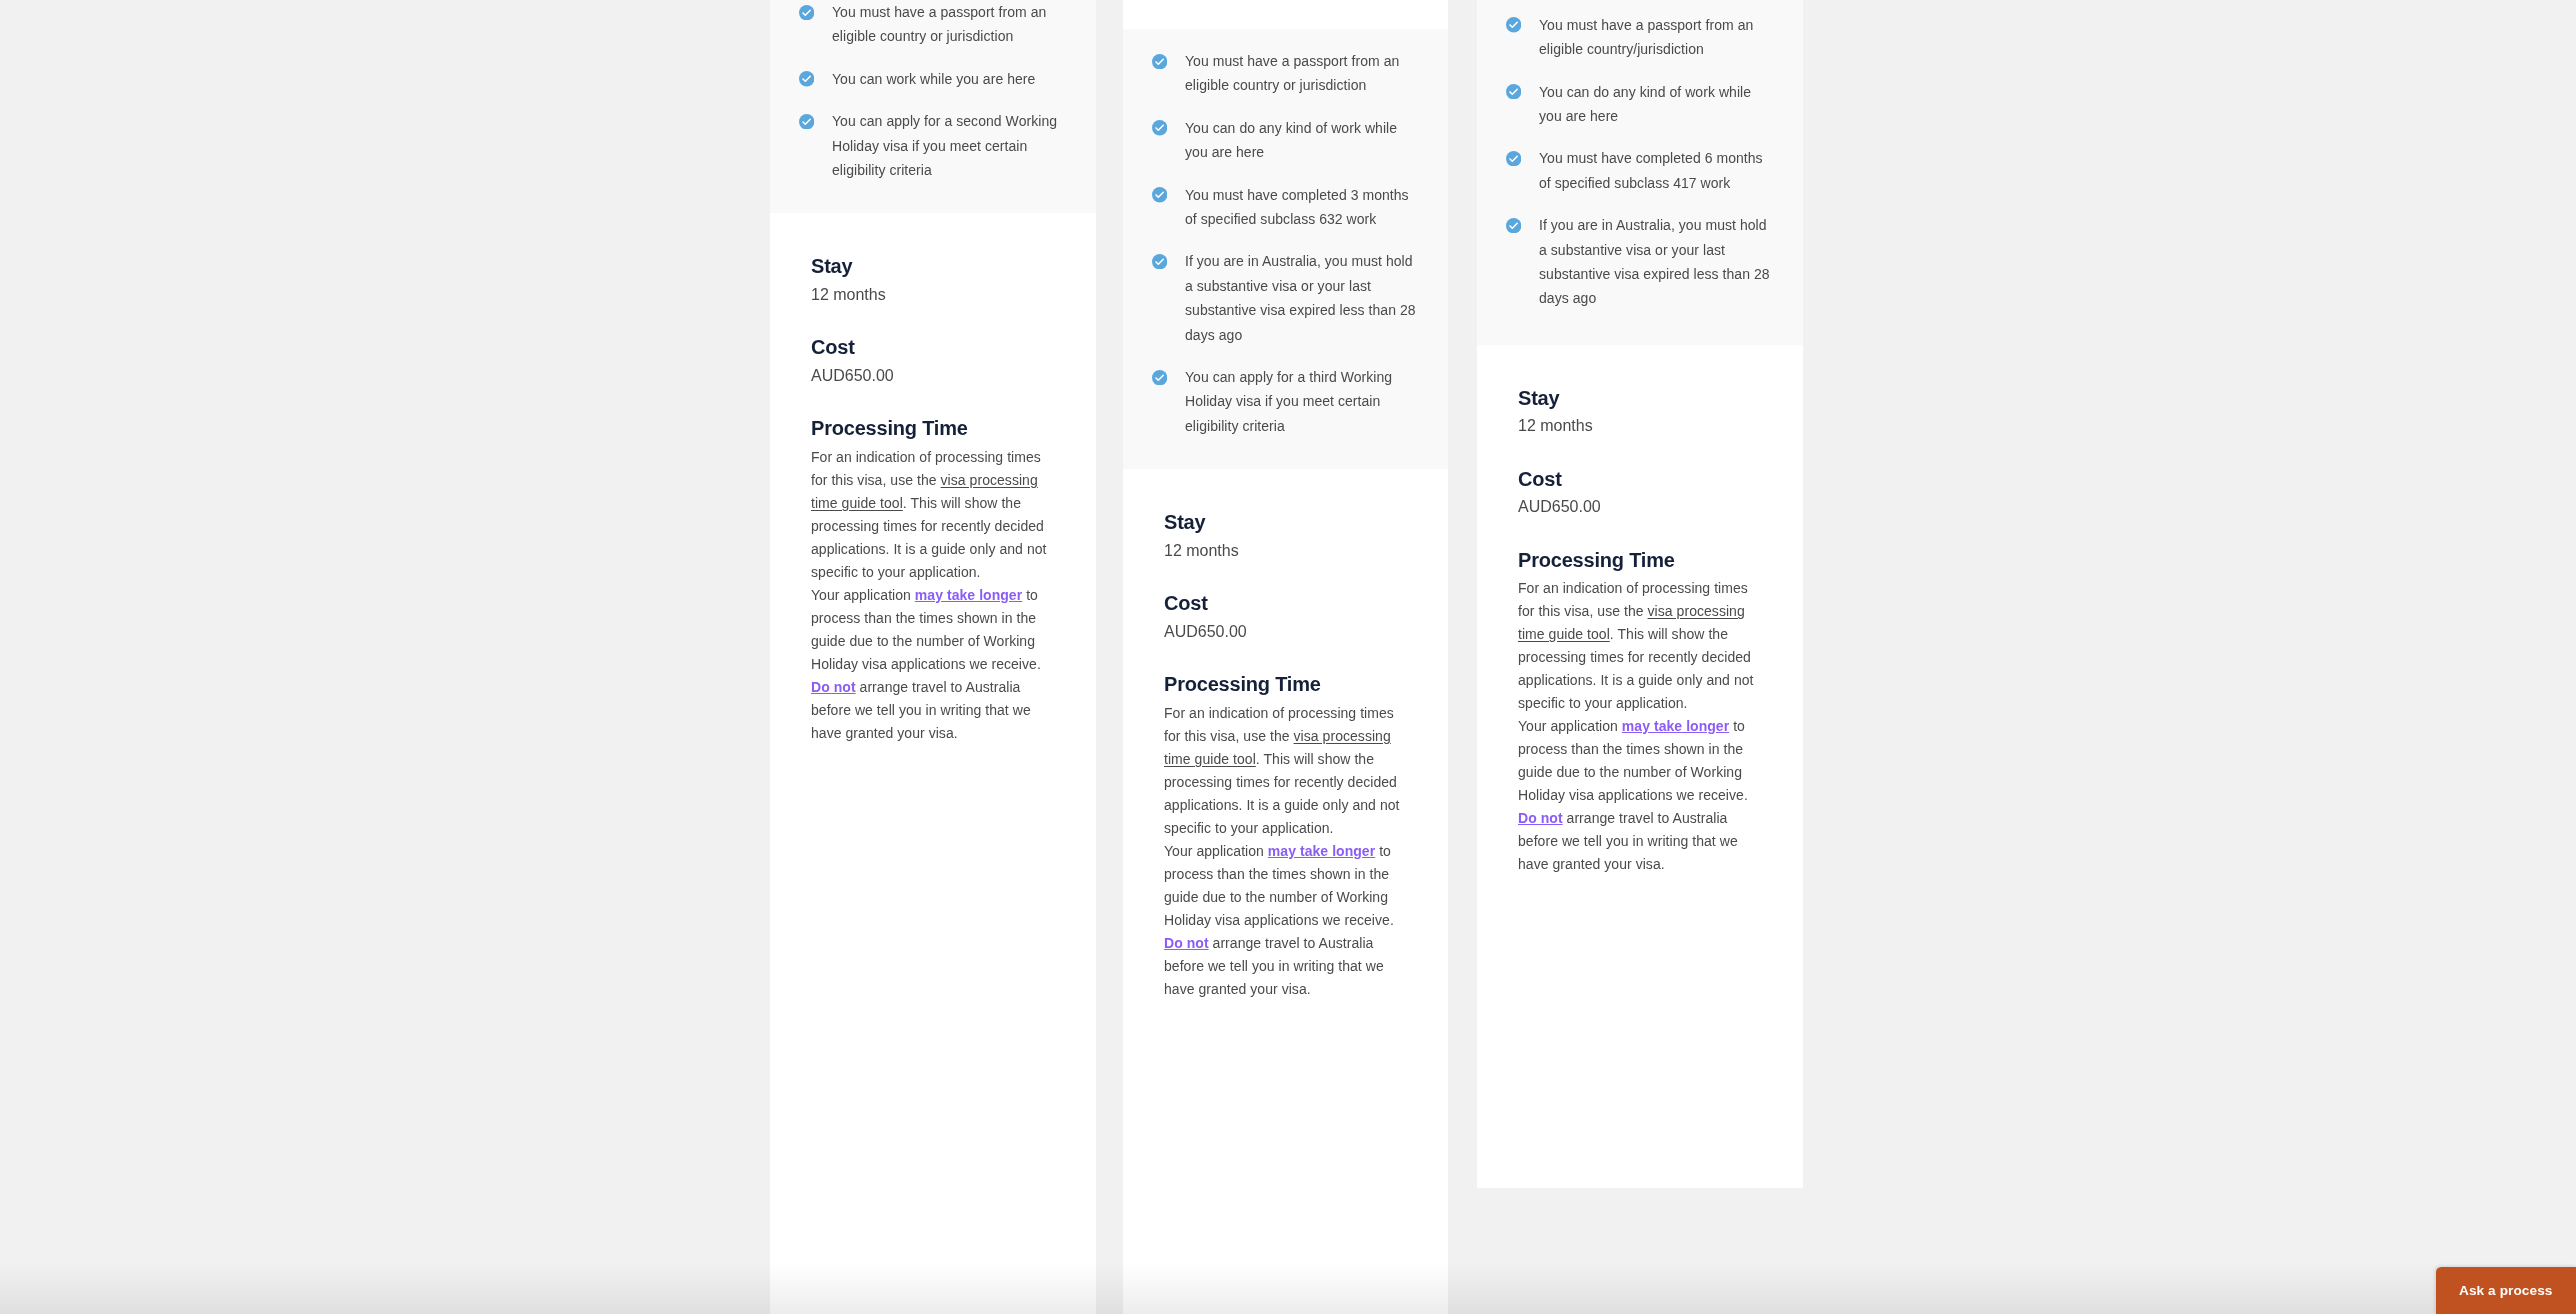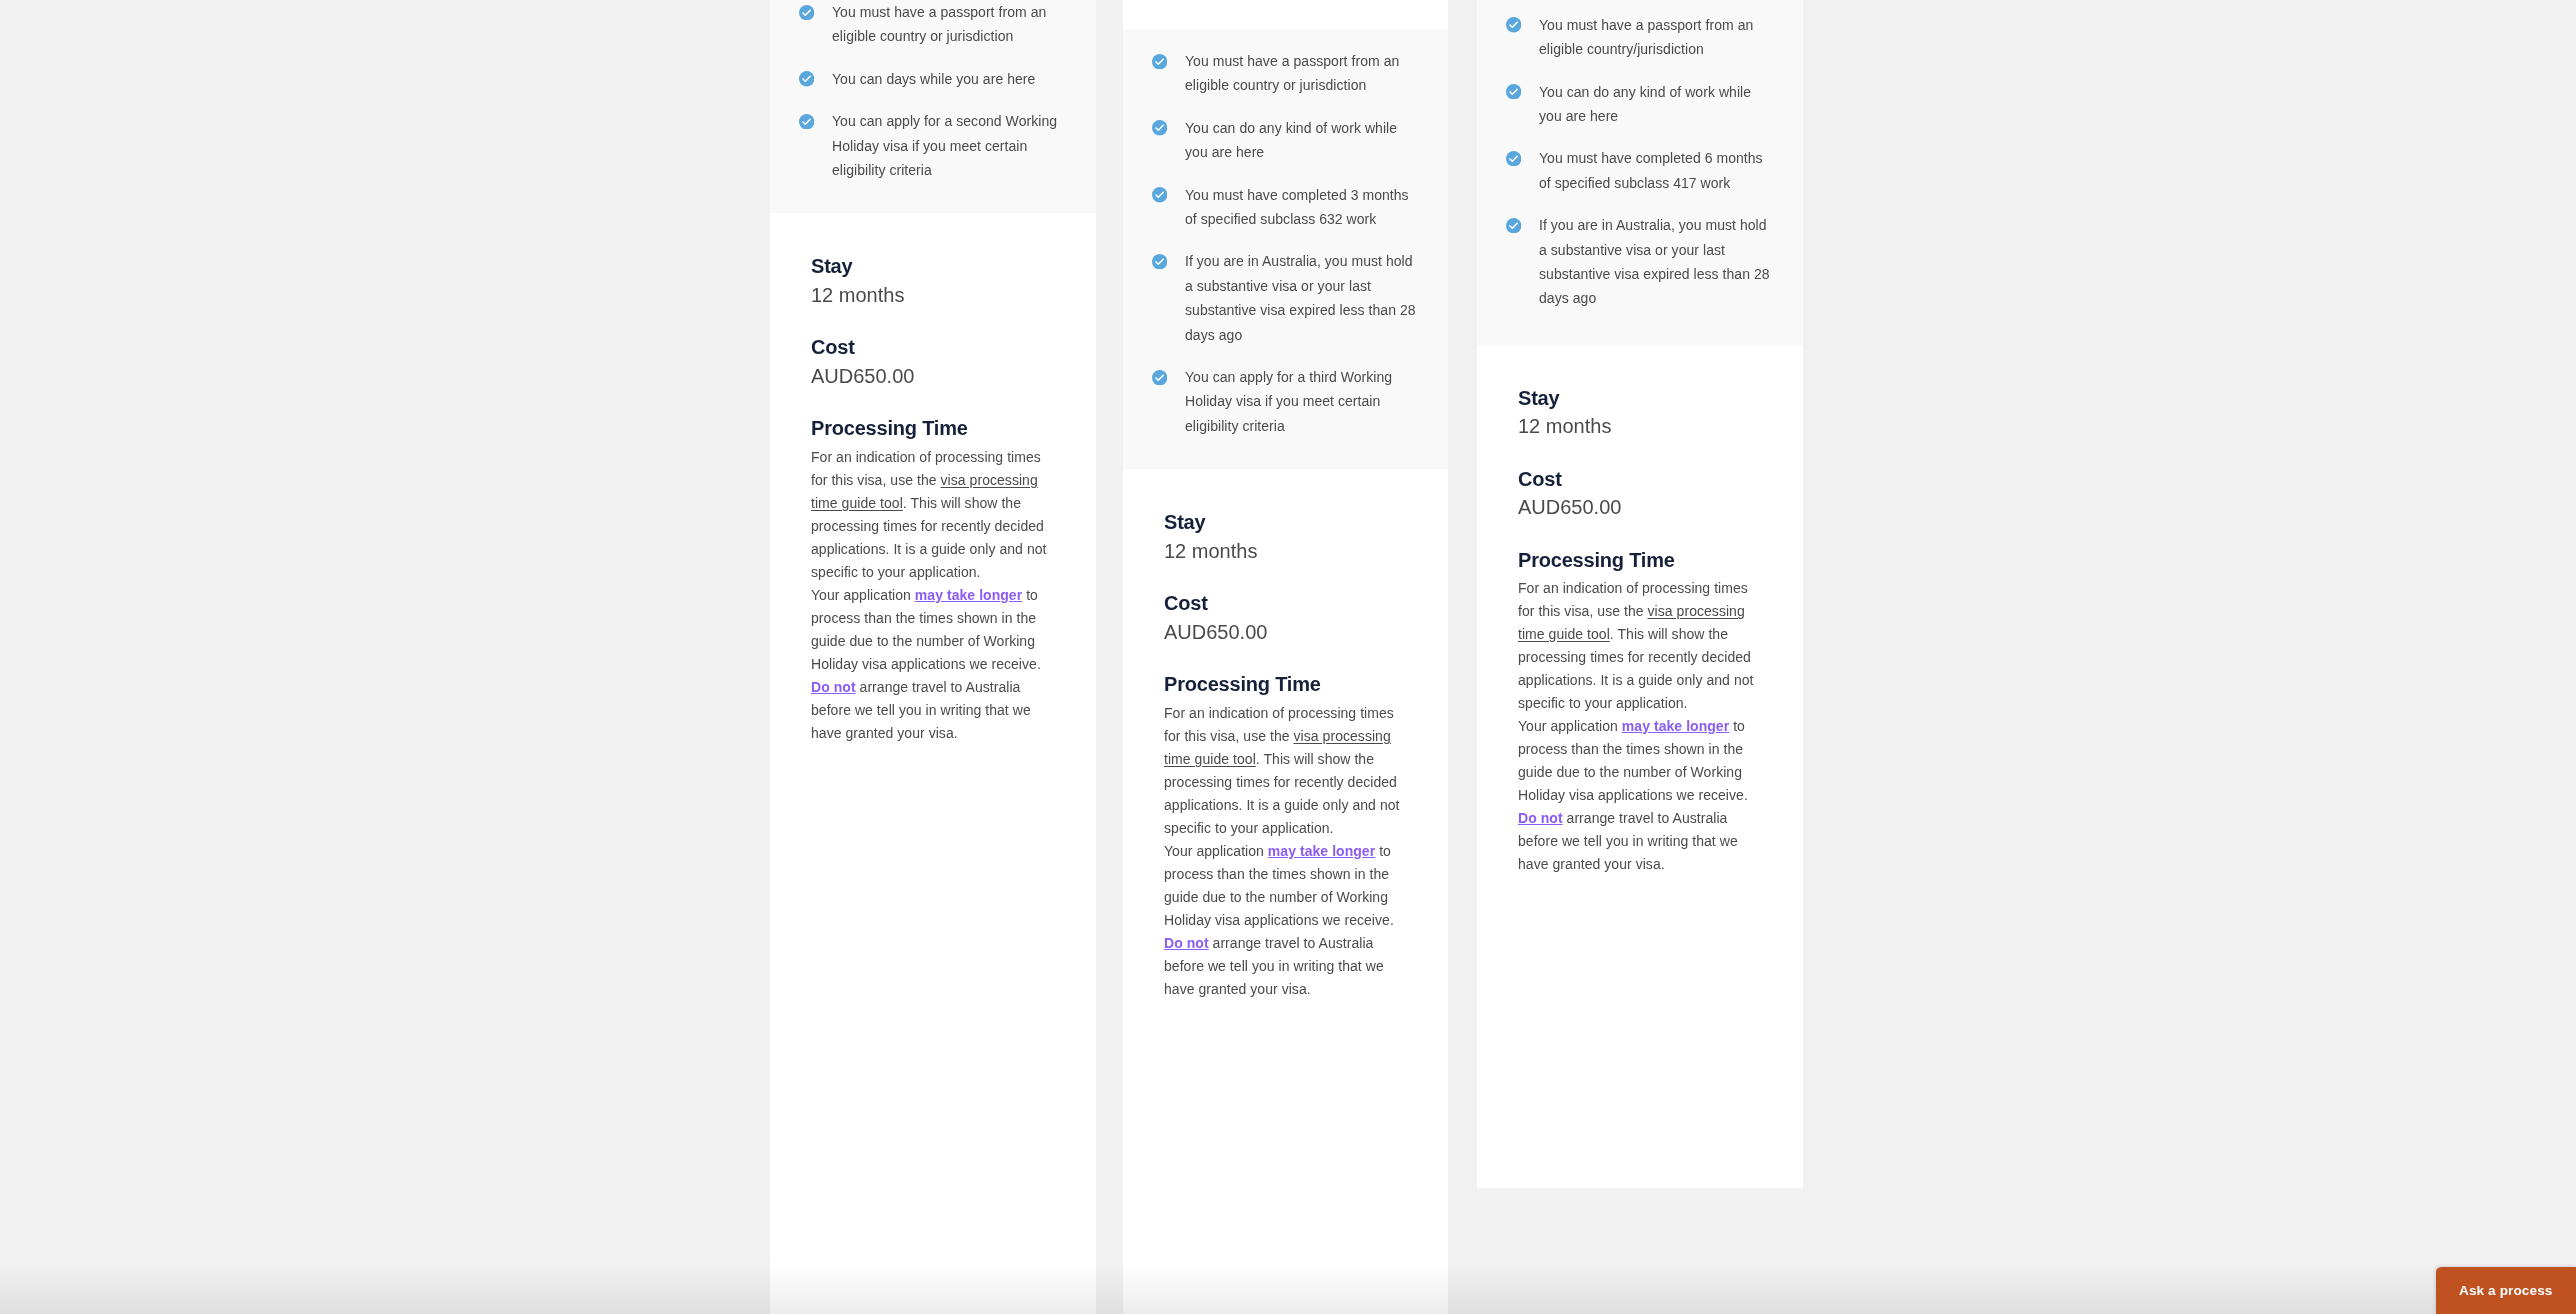--- a/index.html
+++ b/index.html
@@ -80,21 +80,21 @@
   #col-3 .body-sec { padding-top: 42px; }
 
   .sec-h {
     font-size: 20px;
     font-weight: bold;
     color: #152039;
     letter-spacing: -0.2px;
     margin-bottom: 5.4px;
   }
   .sec-v {
-    font-size: 20px;
+    font-size: 16px;
     line-height: 22.6px;
     color: #4a4a4a;
   }
   .sec-block { margin-bottom: 30px; }
   .sec-block.tight { margin-bottom: 0; }
 
   .para {
     font-size: 14px;
     line-height: 23px;
     color: #4a4a4a;
@@ -158,21 +158,21 @@
           </span>
           <span>You must have a passport from an eligible country or jurisdiction</span>
         </li>
         <li>
           <span class="tick">
             <svg viewBox="0 0 20 20">
                 <circle cx="10" cy="10" r="10" fill="#5aa7dd"></circle>
                 <path d="M5.2 10.3l3 3 6.4-6.4" stroke="#ffffff" stroke-width="2" fill="none" stroke-linecap="round" stroke-linejoin="round"></path>
               </svg>
           </span>
-          <span>You can days while you are here</span>
+          <span>You can work while you are here</span>
         </li>
         <li>
           <span class="tick">
             <svg viewBox="0 0 20 20">
                 <circle cx="10" cy="10" r="10" fill="#5aa7dd"></circle>
                 <path d="M5.2 10.3l3 3 6.4-6.4" stroke="#ffffff" stroke-width="2" fill="none" stroke-linecap="round" stroke-linejoin="round"></path>
               </svg>
           </span>
           <span>You can apply for a second Working Holiday visa if you meet certain eligibility criteria</span>
         </li>

